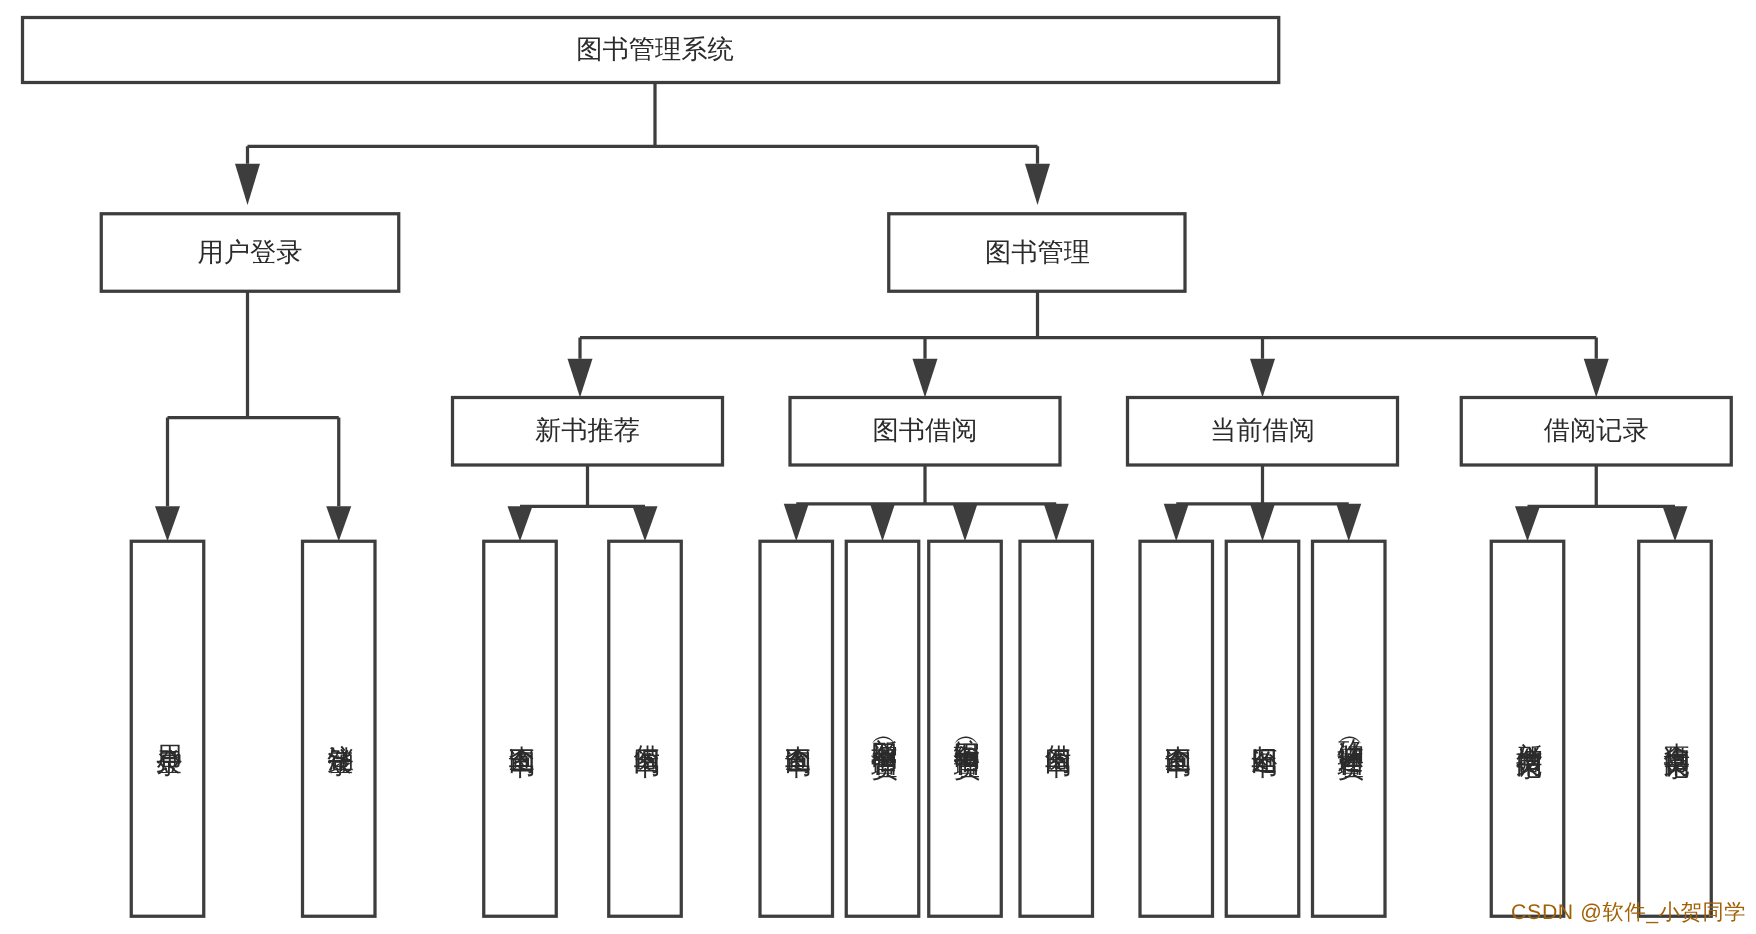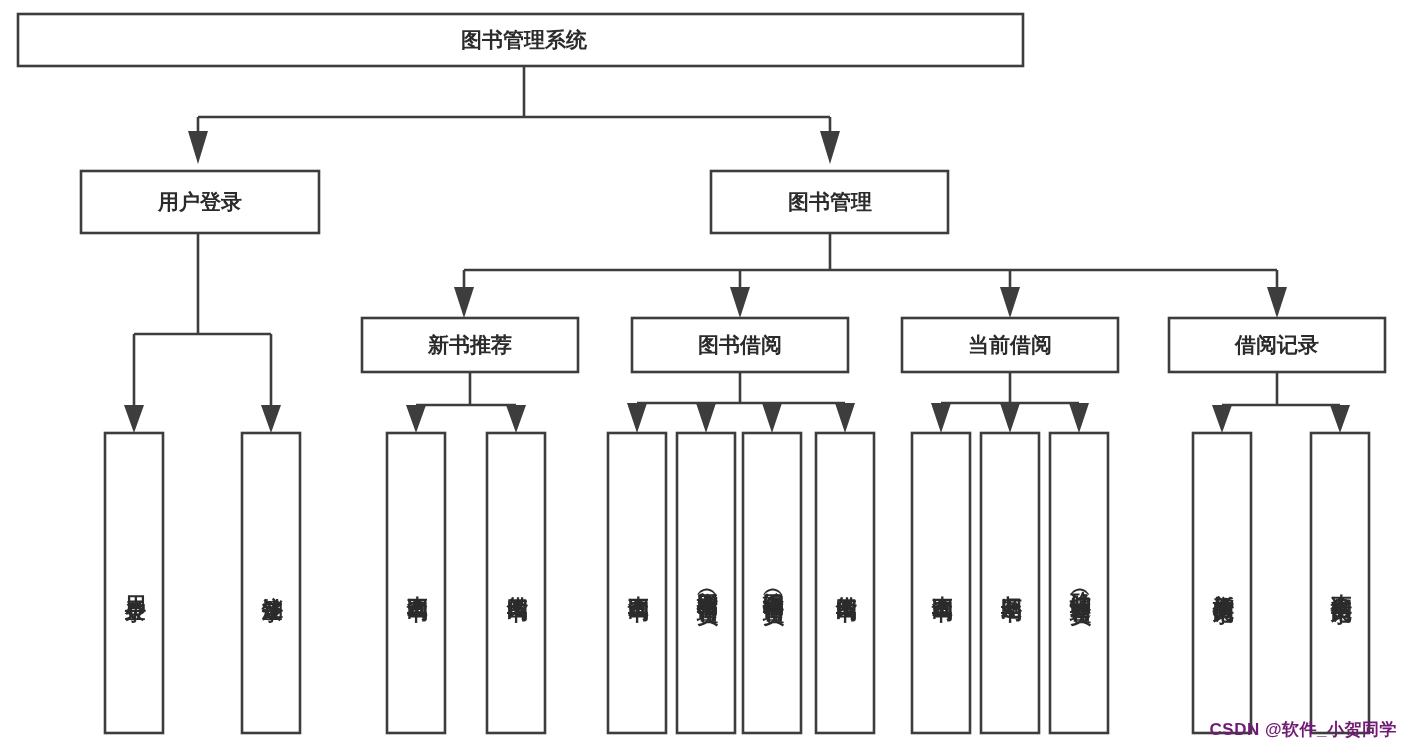--- a/index.html
+++ b/index.html
@@ -12,21 +12,20 @@
     width: 1405px;
     height: 747px;
     font-family: "Liberation Sans", "DejaVu Sans", sans-serif;
     overflow: hidden;
     position: relative;
   }
   #diagram-root {
     position: relative;
     width: 1405px;
     height: 747px;
-    font-weight: bold;
   }
   svg.diagram-canvas {
     position: absolute;
     left: 0;
     top: 0;
     width: 1405px;
     height: 747px;
     display: block;
   }
   .node-box {
@@ -61,21 +60,21 @@
     writing-mode: vertical-rl;
     text-orientation: upright;
     letter-spacing: 2px;
   }
   .watermark-text {
     position: absolute;
     right: 8px;
     bottom: 6px;
     font-family: "Liberation Sans", "DejaVu Sans", sans-serif;
     font-size: 17px;
-    color: #701a75;
+    color: #a16207;
     letter-spacing: 0.5px;
     user-select: none;
     white-space: nowrap;
     text-align: center;
   }
 </style>
 </head>
 <body>
 
 <div id="diagram-root">

